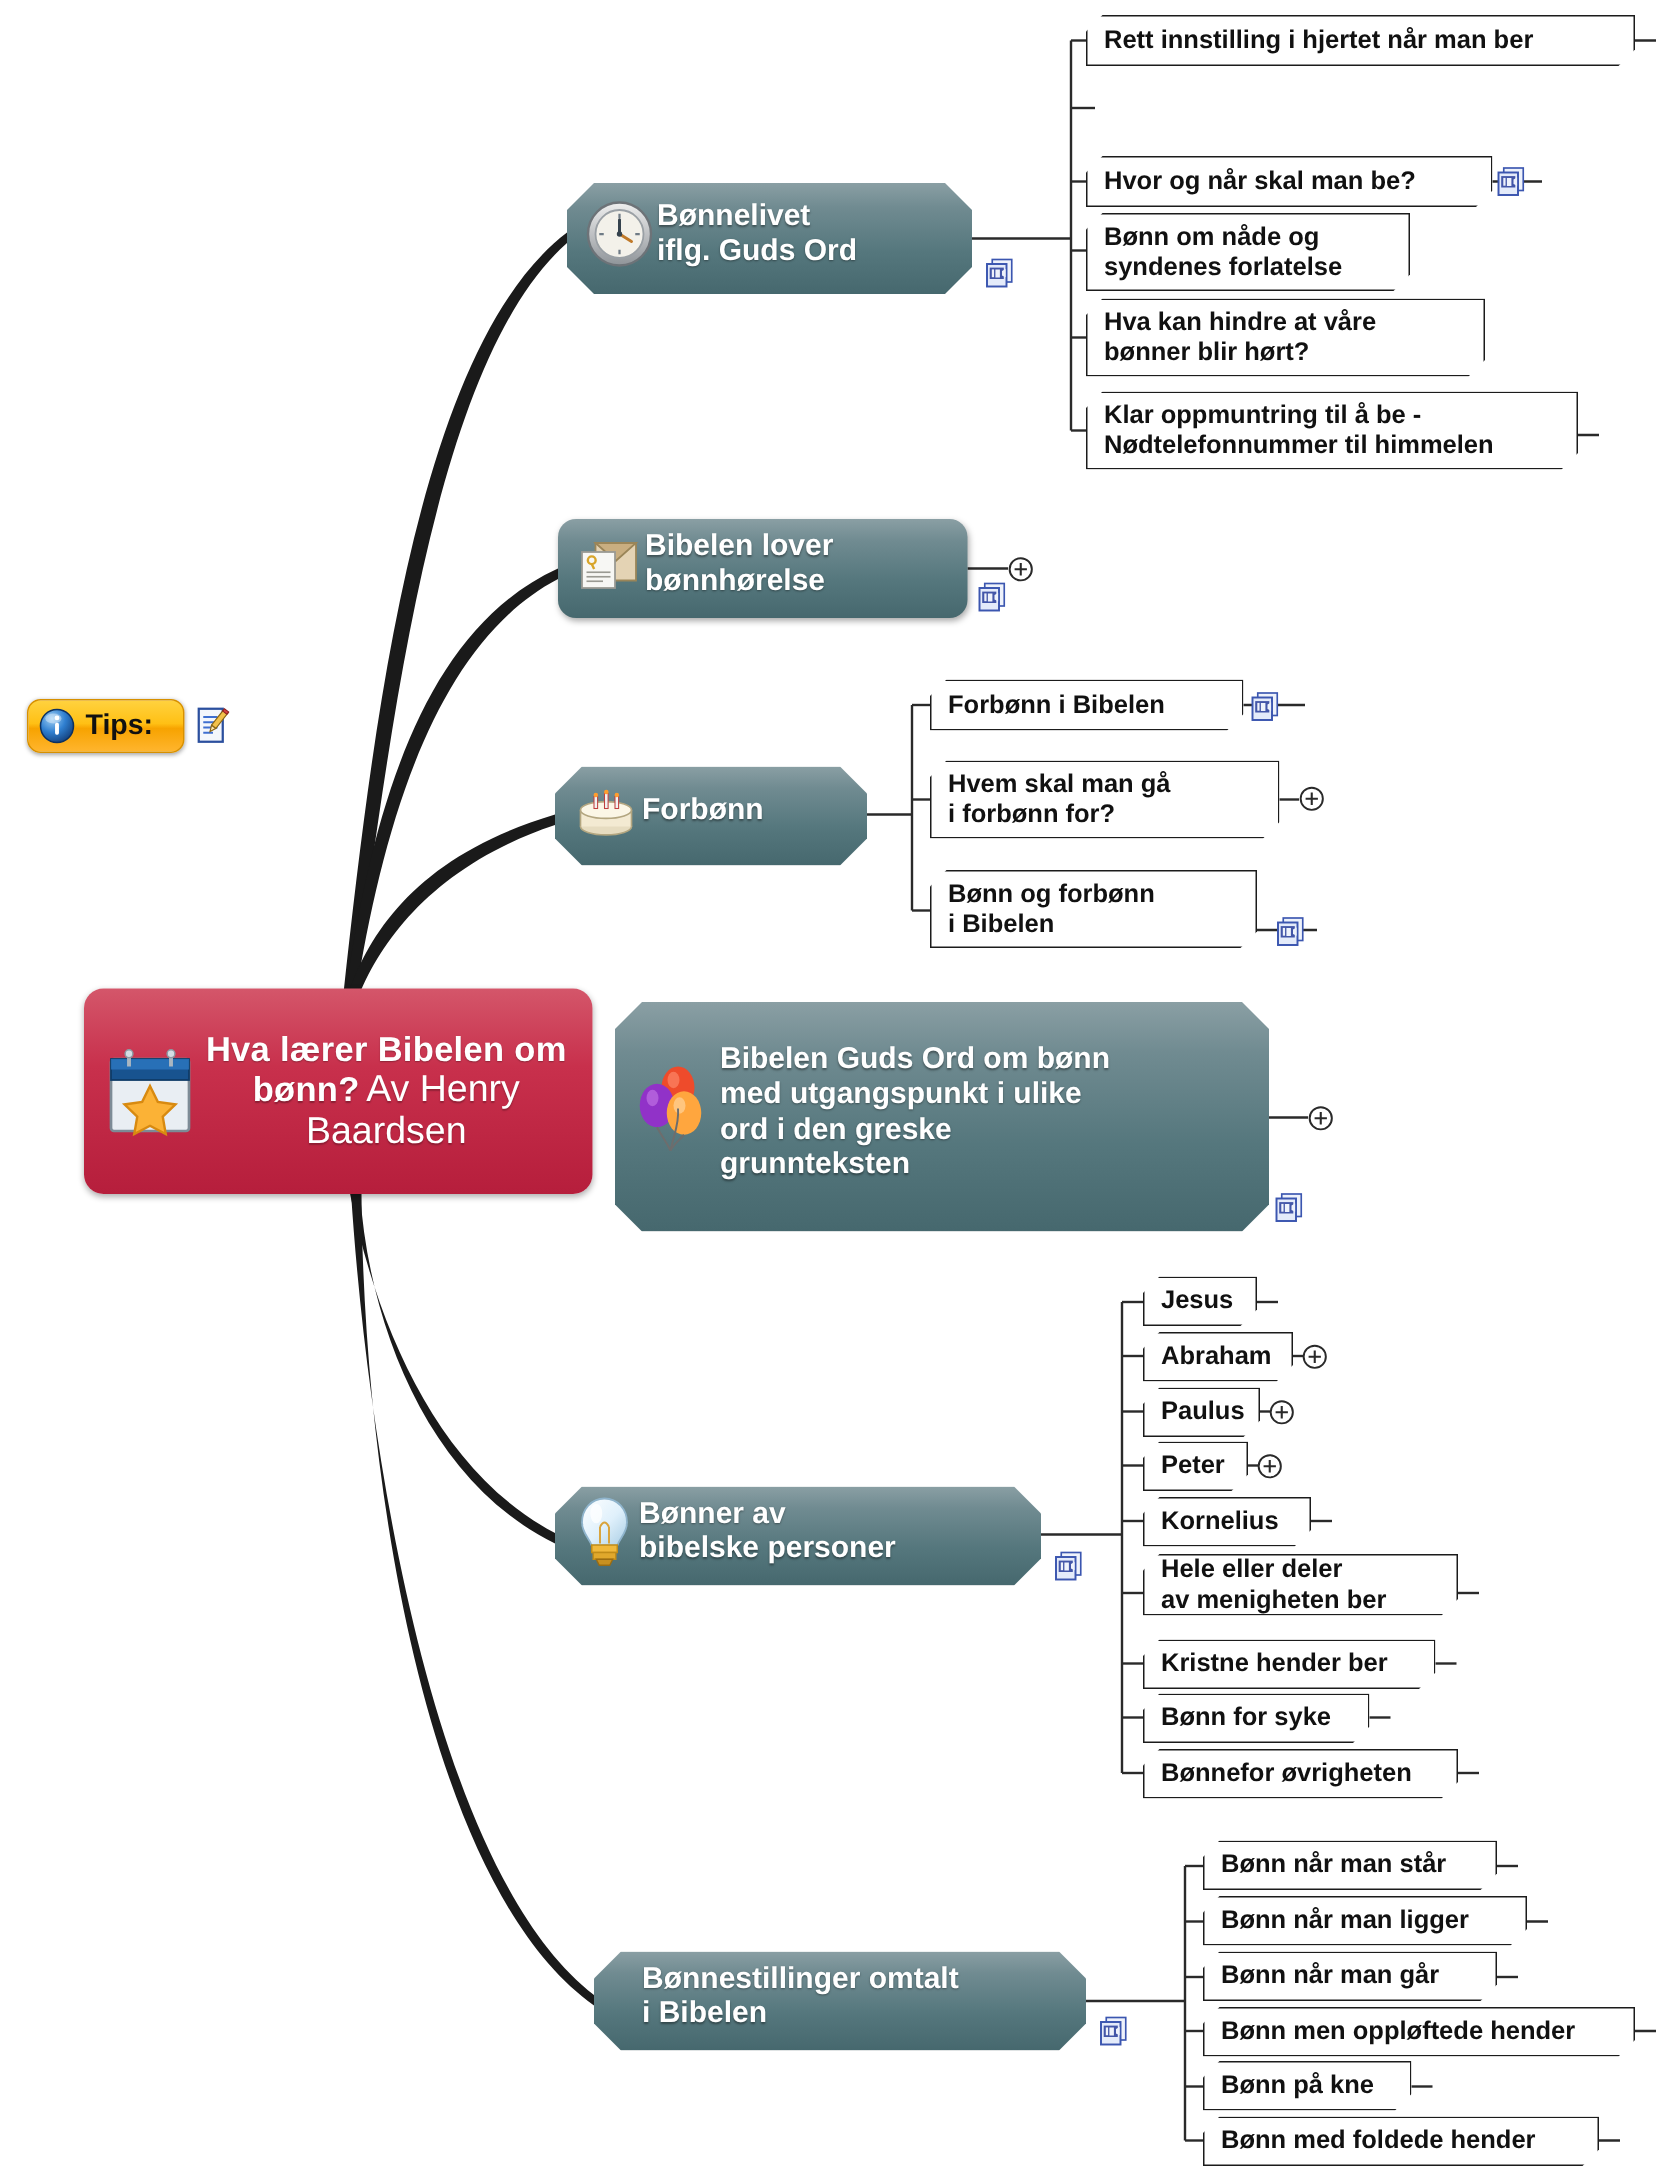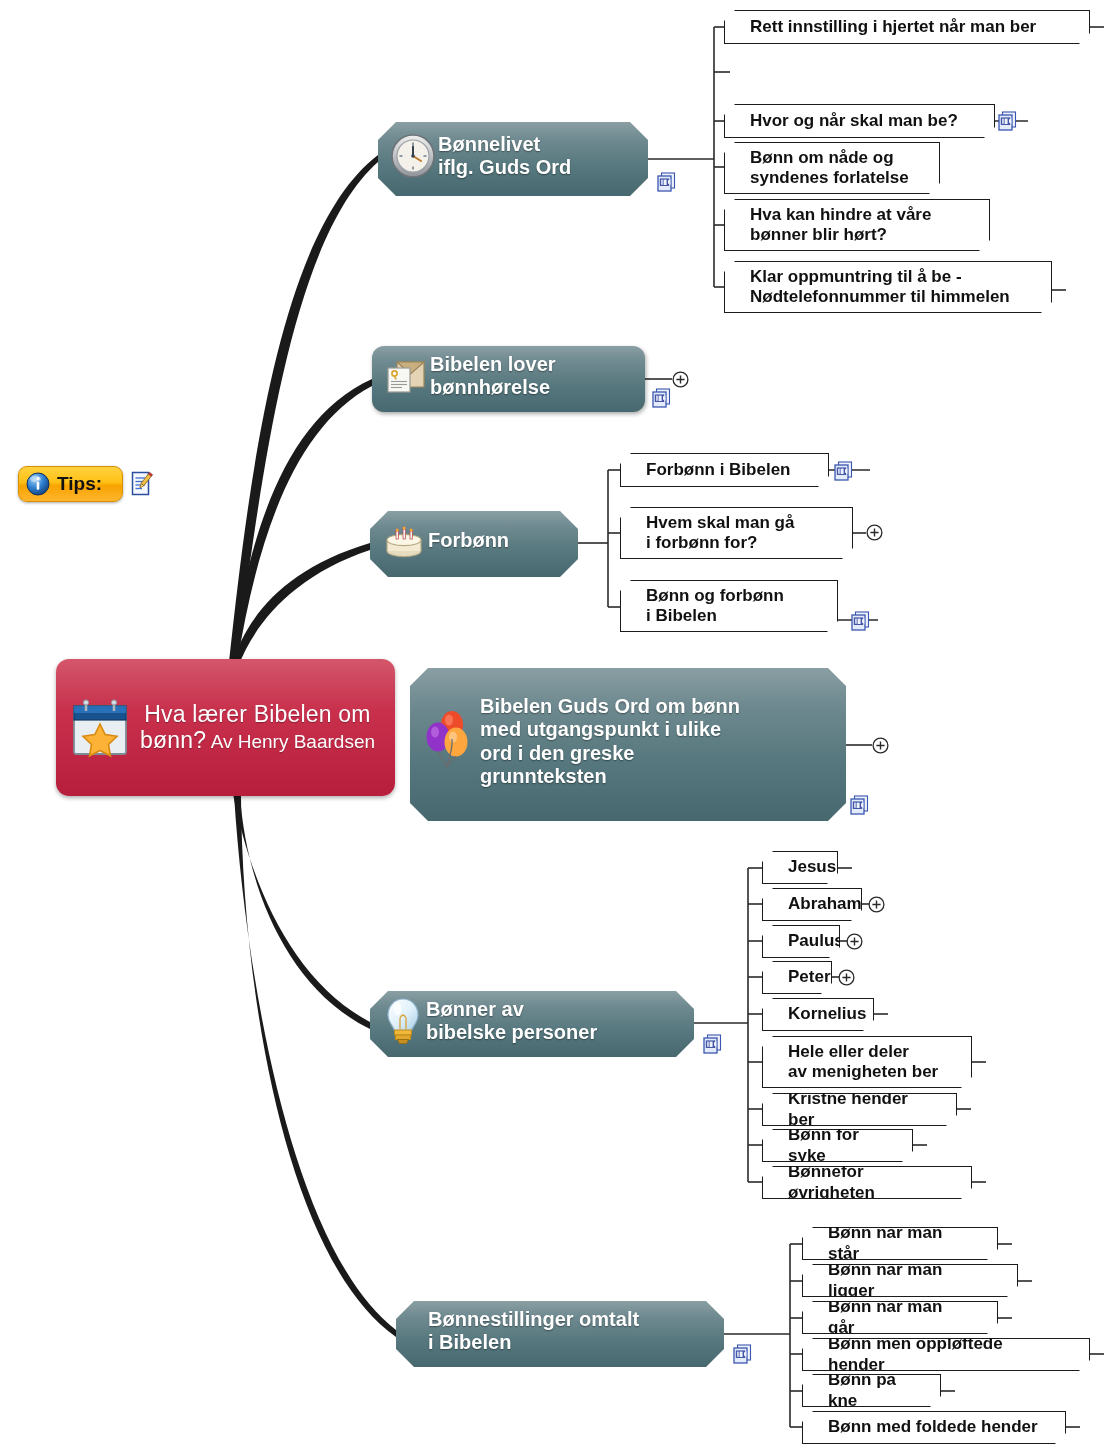--- a/index.html
+++ b/index.html
@@ -31,27 +31,27 @@
     display: flex; align-items: center;
     padding: 6px 14px 6px 10px;
   }
   .root-text {
     flex: 1;
     text-align: center;
     color: #ffffff;
     line-height: 1.12;
   }
   .root-title {
-    font-size: 23px; font-weight: normal;
+    font-size: 23px; font-weight: bold;
     letter-spacing: .2px;
     text-shadow: 0 1px 1px rgba(0,0,0,.30);
     margin-top: 28px;
   }
   .root-sub {
-    font-size: 19px; font-weight: normal;
+    font-size: 25px; font-weight: normal;
     margin-top: 1px;
     text-shadow: 0 1px 1px rgba(0,0,0,.25);
   }
 
   
   .branch-node {
     position: absolute;
     box-sizing: border-box;
     background: linear-gradient(to bottom, #8a9fa4 0%, #708b91 22%, #55777d 62%, #46686e 100%);
     display: flex; align-items: center;
@@ -72,21 +72,21 @@
   
   .leaf-node {
     position: absolute;
     box-sizing: border-box;
     background: #ffffff;
     color: #111111;
     font-weight: bold;
     font-size: 17px;
     line-height: 1.18;
     display: flex; align-items: center;
-    padding: 4px 25px;
+    padding: 4px 11px;
     white-space: pre-line;
     border: 1.6px solid #1b1b1b;
     clip-path: polygon(11px 0, 100% 0, 100% calc(100% - 11px),
                        calc(100% - 11px) 100%, 0 100%, 0 11px);
     filter: drop-shadow(2px 2px 1px rgba(0,0,0,0.30));
   }
 
   
   .tips-badge {
     position: absolute;
@@ -495,21 +495,21 @@
     </svg>
   </span>
   <div class="leaf-node" style="left:762px; top:961px; width:70px; height:33px;">Peter</div>
   <span class="plus-icon" style="left:838px; top:969px;">
     <svg class="icon" width="17" height="17" viewBox="0 0 17 17">
       <circle cx="8.5" cy="8.5" r="7.4" fill="#fff" stroke="#2a2a2a" stroke-width="1.3"></circle>
       <path d="M8.5 4.4 V12.6 M4.4 8.5 H12.6" stroke="#2a2a2a" stroke-width="1.4"></path>
     </svg>
   </span>
   <div class="leaf-node" style="left:762px; top:998px; width:112px; height:33px;">Kornelius</div>
-  <div class="leaf-node" style="left:762px; top:1036px; width:210px; height:52px;">Hele eller deler
+  <div class="leaf-node" style="left:762px; top:1036px; width:210px; height:41px;">Hele eller deler
 av menigheten ber</div>
   <div class="leaf-node" style="left:762px; top:1093px; width:195px; height:33px;">Kristne hender ber</div>
   <div class="leaf-node" style="left:762px; top:1129px; width:151px; height:33px;">Bønn for syke</div>
   <div class="leaf-node" style="left:762px; top:1166px; width:210px; height:33px;">Bønnefor øvrigheten</div>
 
   <div class="branch-node chamfer" style="left:396px; top:1301px; width:328px; height:66px;">
     <span class="branch-label" style="padding-left:22px;">Bønnestillinger omtalt
 i Bibelen</span>
   </div>
   <span class="attach-icon" style="left:733px; top:1344px;">

